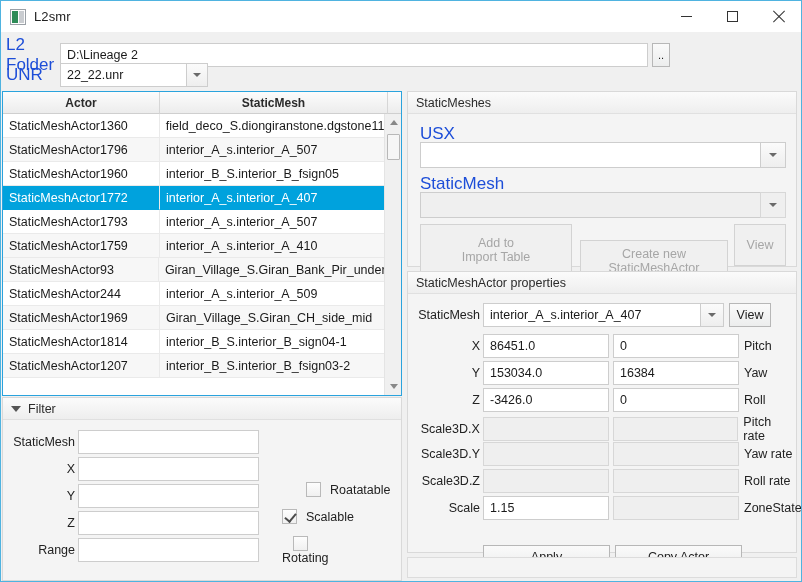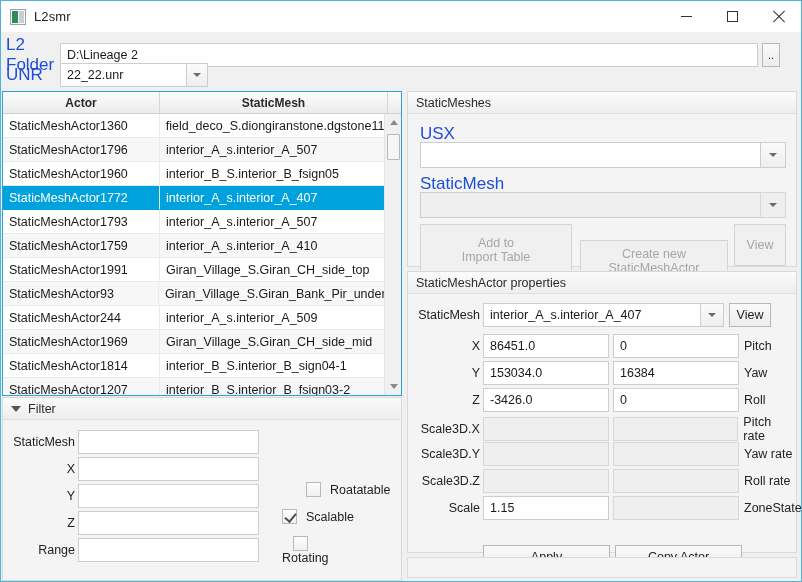--- a/index.html
+++ b/index.html
@@ -221,21 +221,21 @@
           <span class="glyph-max"></span>
         </div>
       <div class="win-btn close">
           <span class="glyph-close"></span>
         </div>
     </div>
   </div>
 
   <div class="toprow" style="left:5px; top:34px;">
     <span class="fld-label" style="width:50px;">L2 Folder</span>
-    <div class="tbox" style="width:698px; margin-left:4px;">D:\Lineage 2</div>
+    <div class="tbox" style="width:588px; margin-left:4px;">D:\Lineage 2</div>
     <div class="btn" style="width:18px; height:24px; margin-left:4px; font-size:11px;">..</div>
   </div>
 
   <div class="toprow" style="left:5px; top:62px;">
     <span class="fld-label" style="width:50px;">UNR</span>
     <div class="combo" style="width:148px; height:24px; margin-left:4px;">
       <div class="cinput">22_22.unr</div>
       <div class="cbtn">
           <span class="caret"></span>
         </div>
@@ -266,24 +266,20 @@
             <div class="cell c1">StaticMeshActor1772</div>
             <div class="cell c2">interior_A_s.interior_A_407</div>
           </div>
           <div class="row">
             <div class="cell c1">StaticMeshActor1793</div>
             <div class="cell c2">interior_A_s.interior_A_507</div>
           </div>
           <div class="row alt">
             <div class="cell c1">StaticMeshActor1759</div>
             <div class="cell c2">interior_A_s.interior_A_410</div>
-          </div>
-          <div class="row">
-            <div class="cell c1">StaticMeshActor1991</div>
-            <div class="cell c2">Giran_Village_S.Giran_CH_side_top</div>
           </div>
           <div class="row alt">
             <div class="cell c1">StaticMeshActor93</div>
             <div class="cell c2">Giran_Village_S.Giran_Bank_Pir_under</div>
           </div>
           <div class="row">
             <div class="cell c1">StaticMeshActor244</div>
             <div class="cell c2">interior_A_s.interior_A_509</div>
           </div>
           <div class="row alt">

